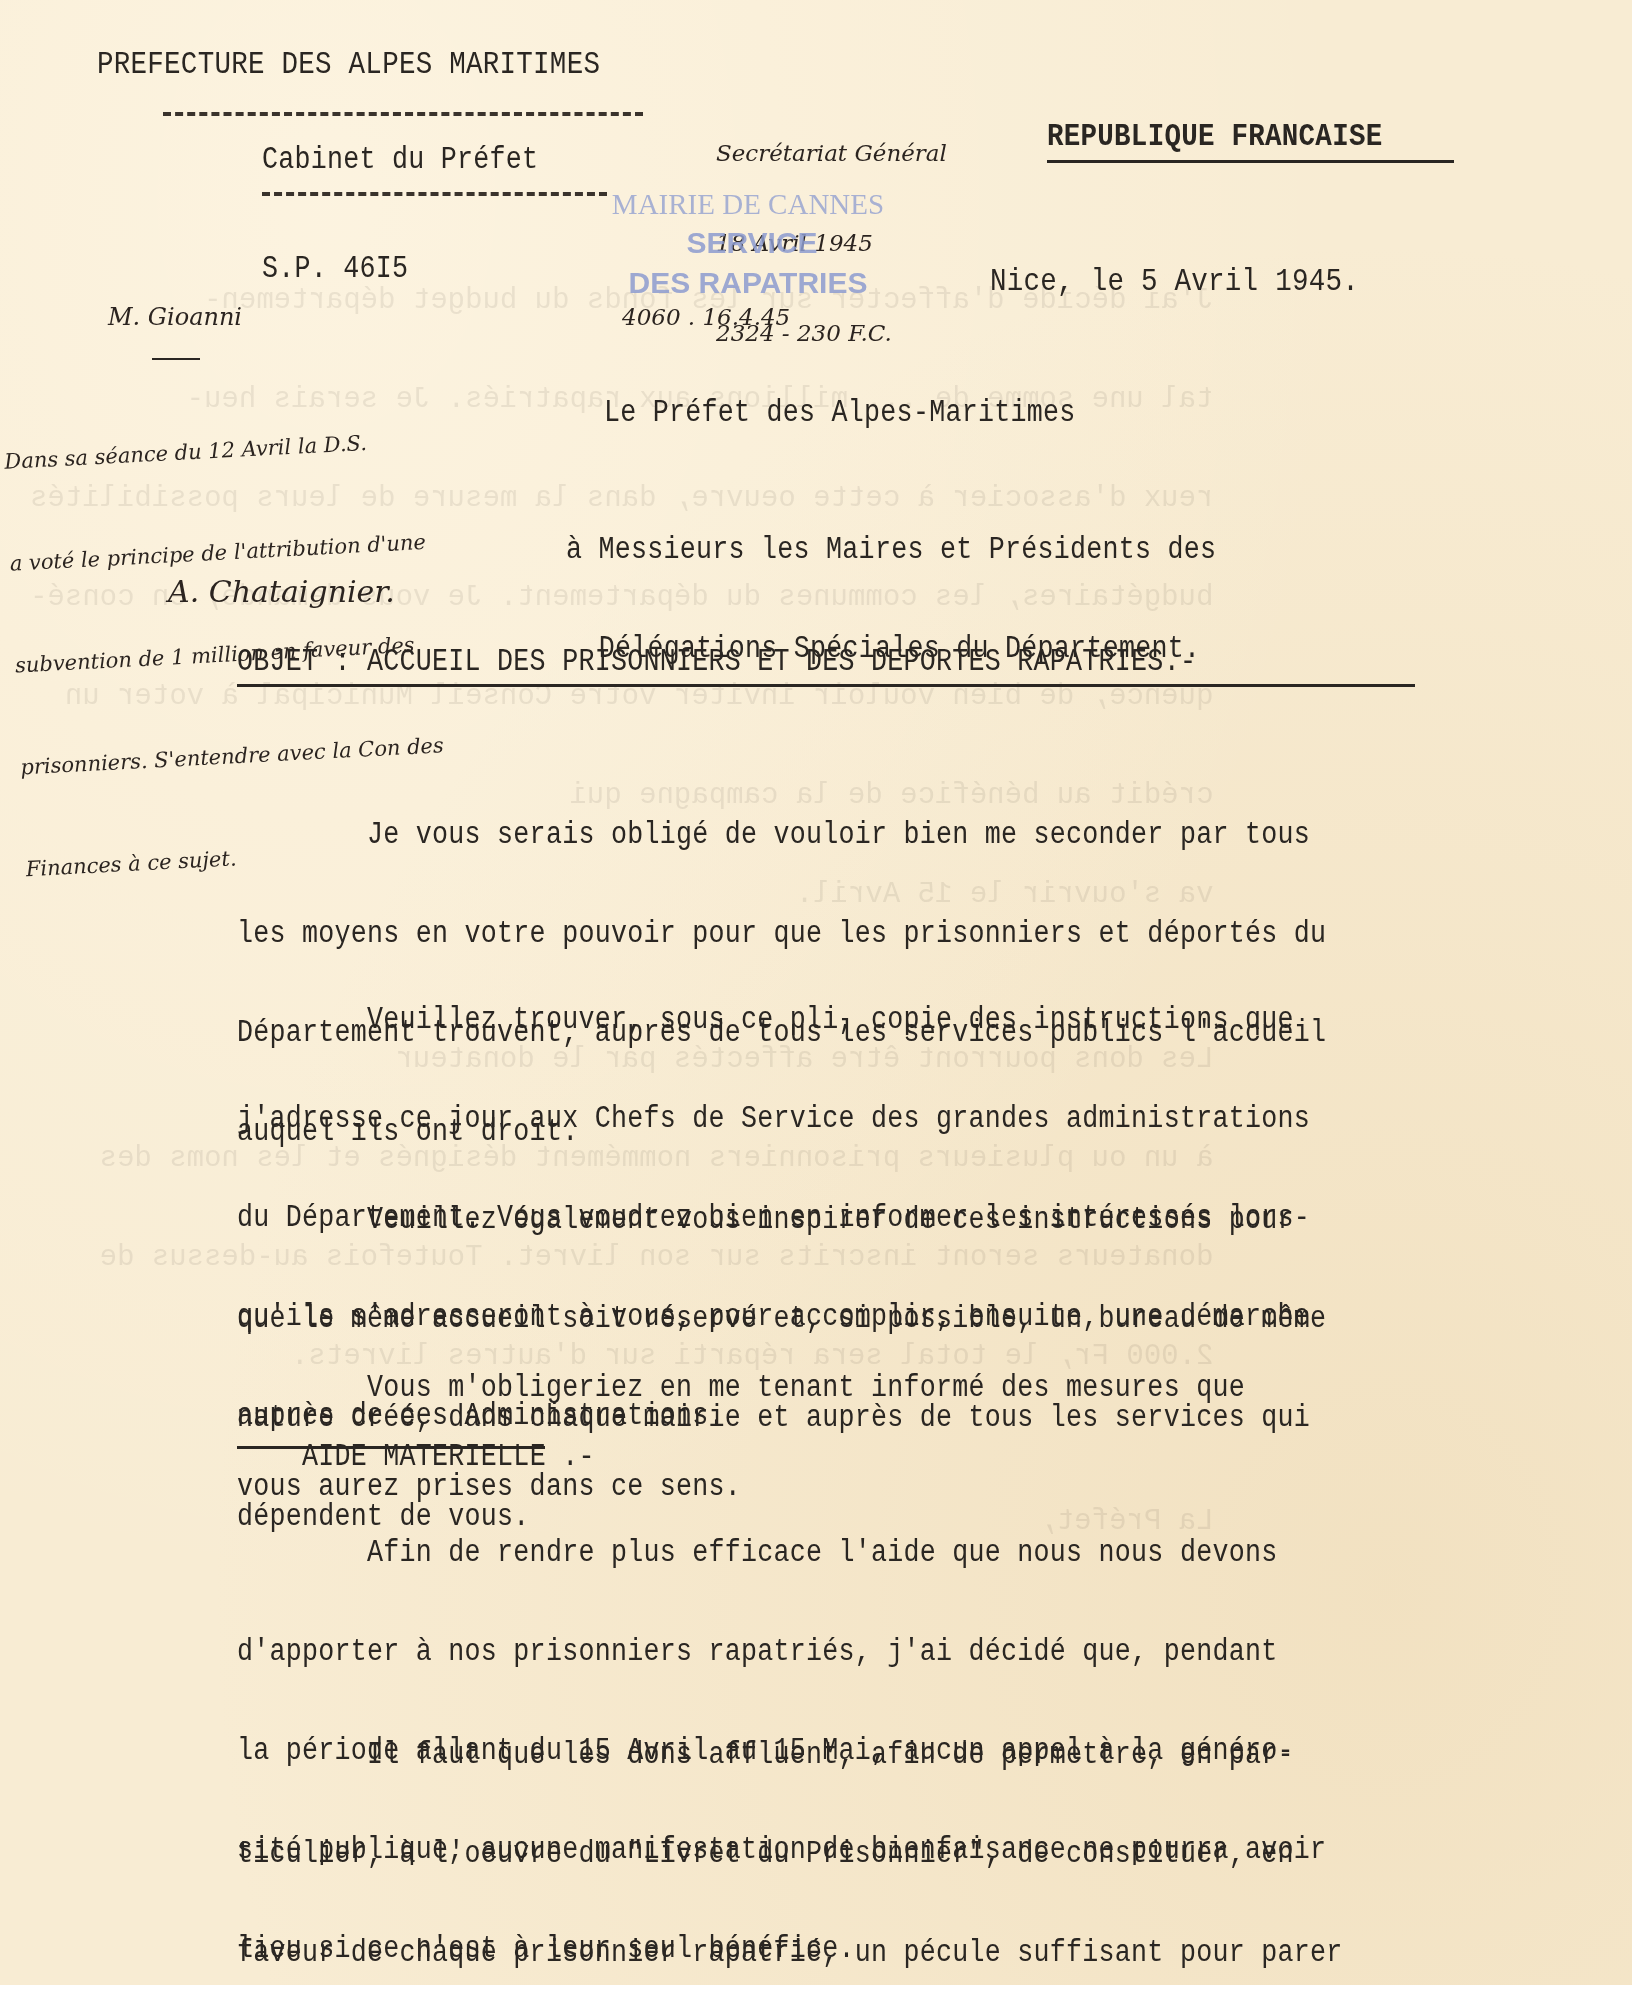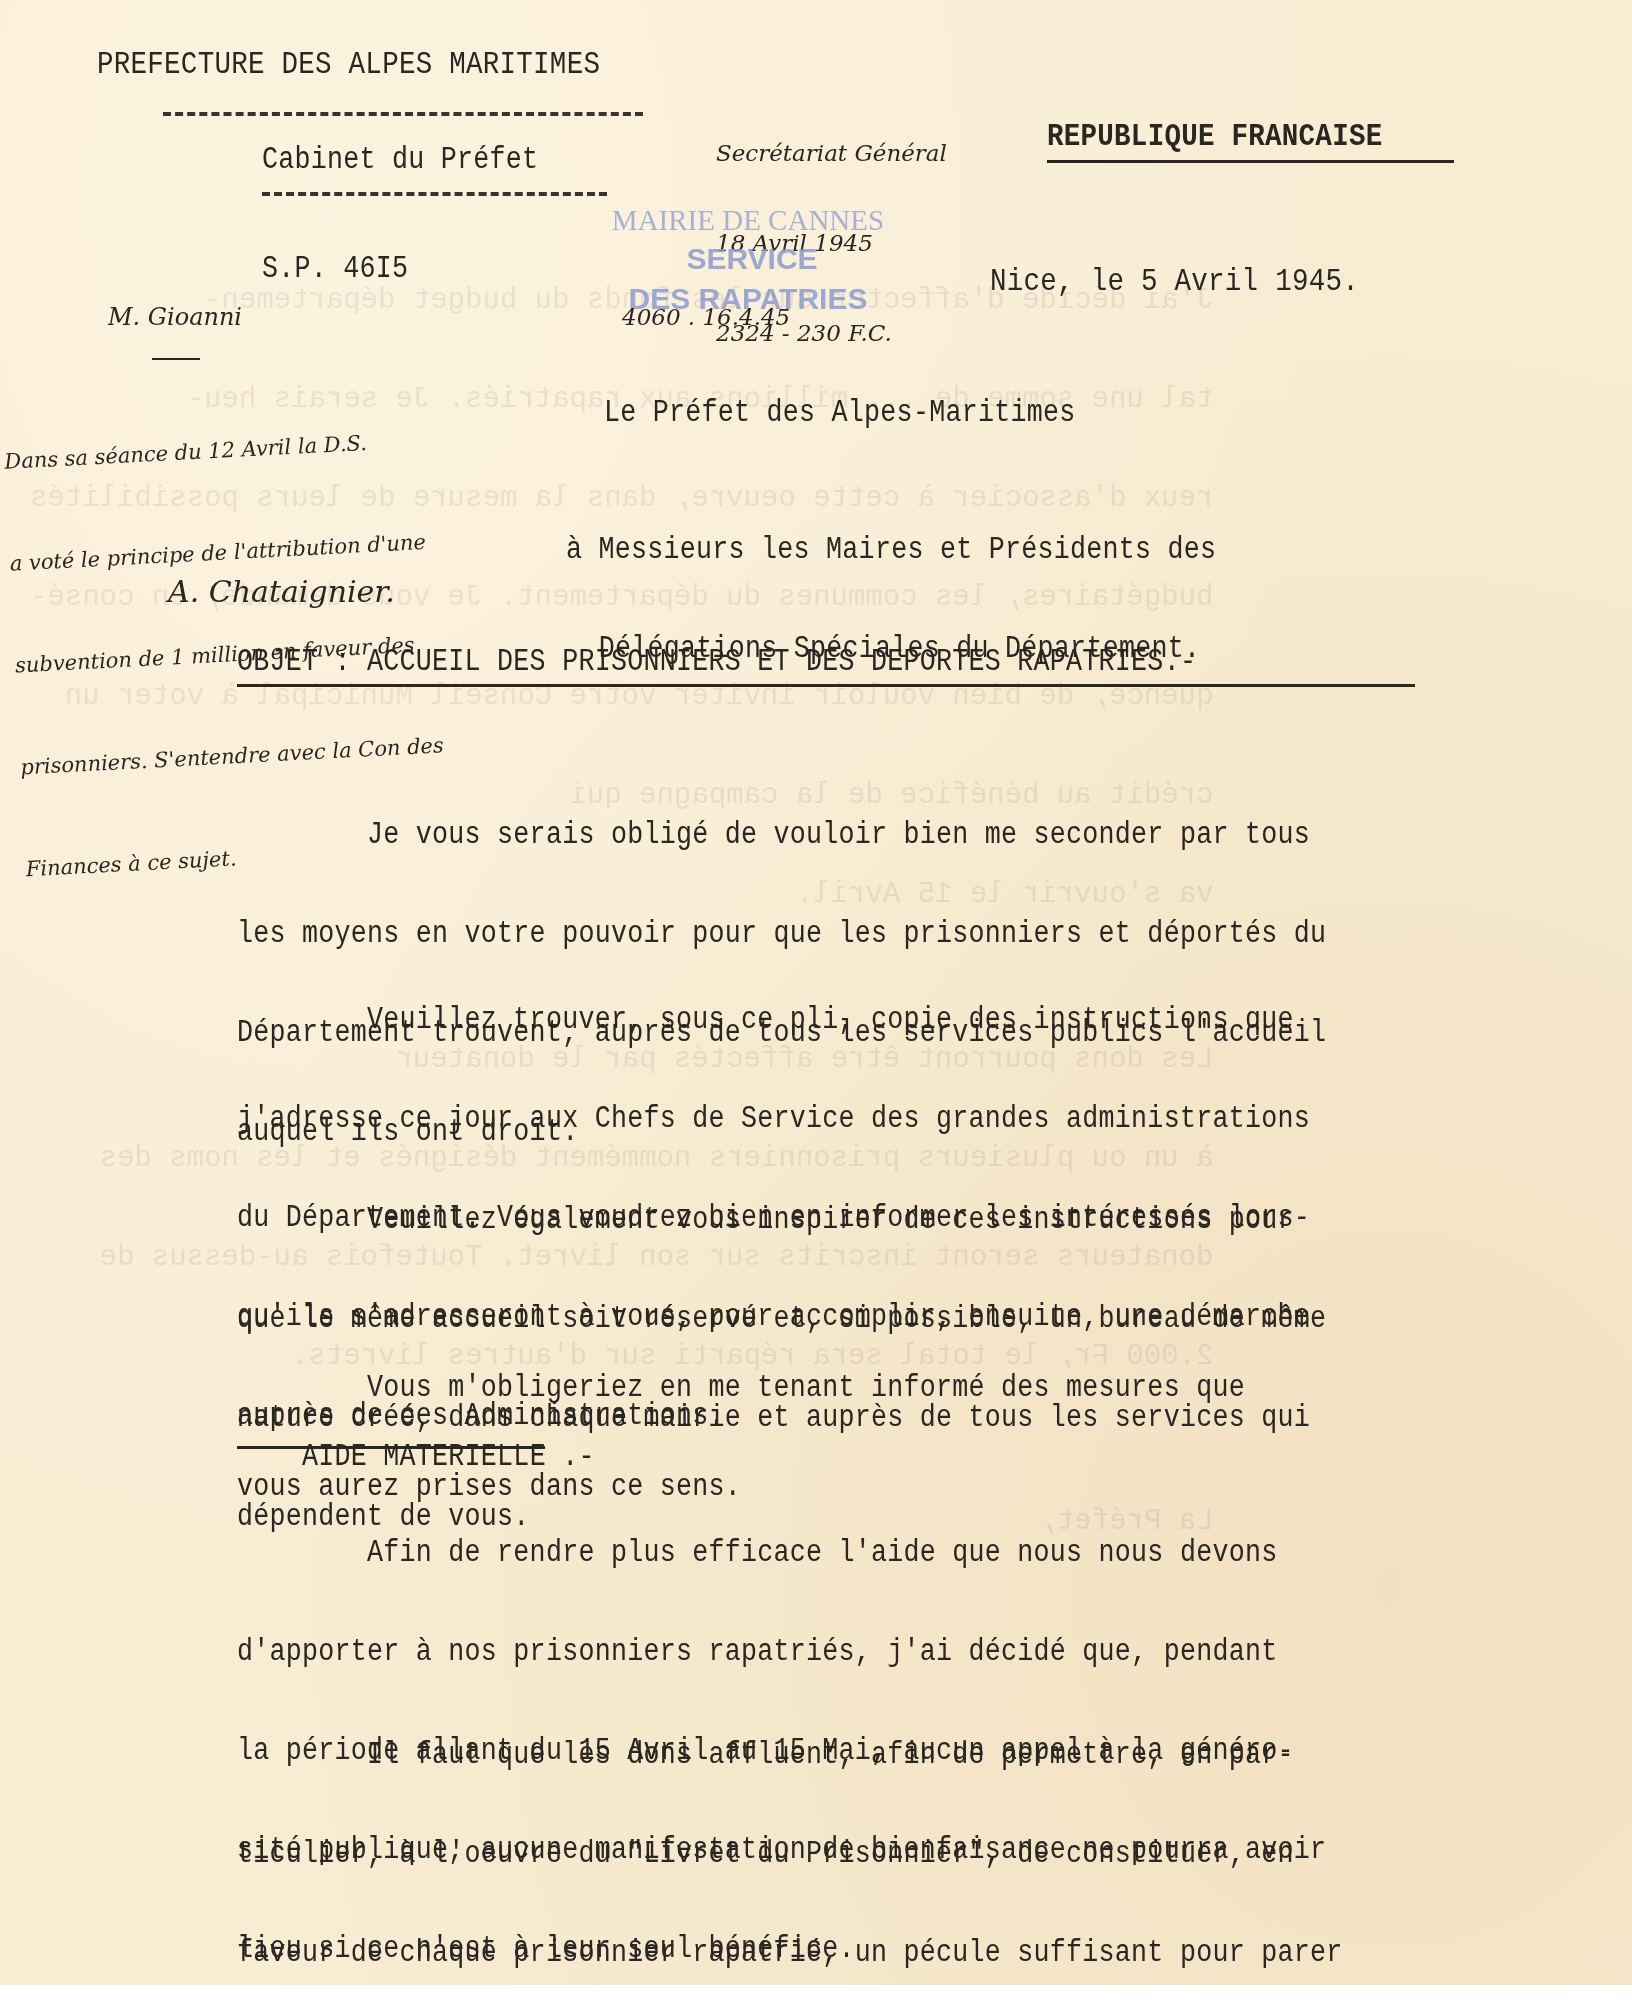--- a/index.html
+++ b/index.html
@@ -13,21 +13,21 @@
     background: #f8ecd3;
     background-image:
       radial-gradient(ellipse at 20% 10%, rgba(255,248,232,0.6), rgba(0,0,0,0) 55%),
       radial-gradient(ellipse at 85% 80%, rgba(230,205,160,0.35), rgba(0,0,0,0) 60%);
   }
   .tw { position: absolute; color: #2a2622; font-size: 31px; line-height: 33px; white-space: pre; letter-spacing: 0.3px; }
   .tw.narrow { transform: scaleX(0.86); transform-origin: left top; }
   .dash { position: absolute; height: 0; border-top: 4px dashed #3a332c; }
   .uline { position: absolute; height: 0; border-top: 3px solid #2a2622; }
   .hand { position: absolute; font-family: "DejaVu Serif", serif; font-style: italic; color: #2b2420; font-size: 24px; white-space: pre; line-height: 34px; }
-  .stamp { position: absolute; color: #8d9cd0; white-space: pre; text-align: center; margin-top: 16px; }
+  .stamp { position: absolute; color: #8d9cd0; white-space: pre; text-align: center; }
   .stamp.serif { font-family: "Liberation Serif", serif; font-size: 29px; opacity: 0.75; }
   .stamp.sans { font-family: "Liberation Sans", sans-serif; font-size: 30px; font-weight: bold; opacity: 0.85; }
   .bleed { position: absolute; color: rgba(80,70,60,0.10); font-size: 29px; white-space: pre; line-height: 33px; transform: scaleX(-1); }
   .para { position: absolute; left: 237px; width: 1360px; }
   .para .line { display: block; height: 33px; }
 </style>
 </head>
 <body>
 
 <div class="paper">

